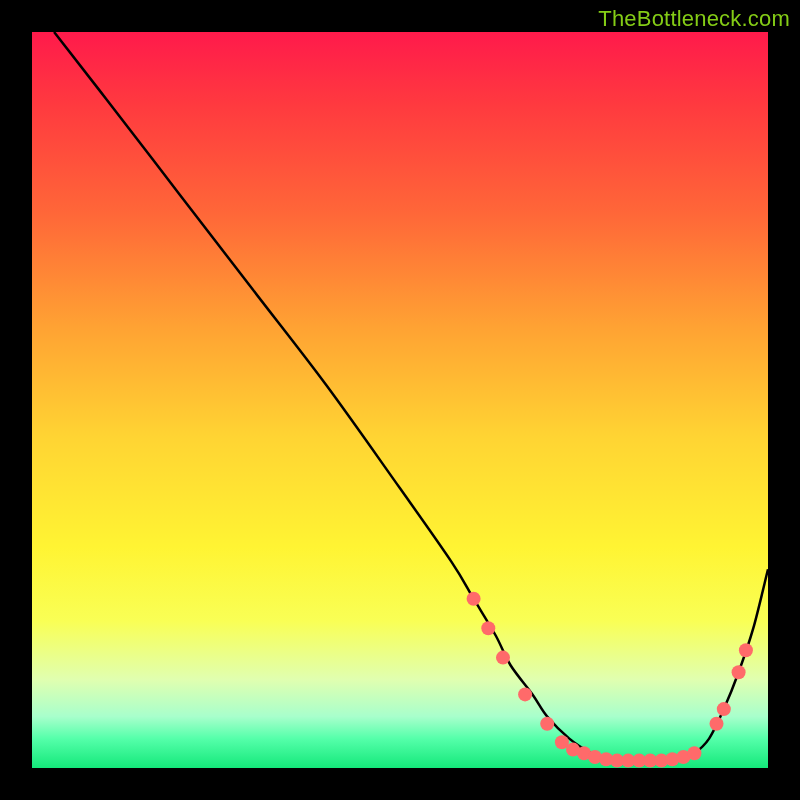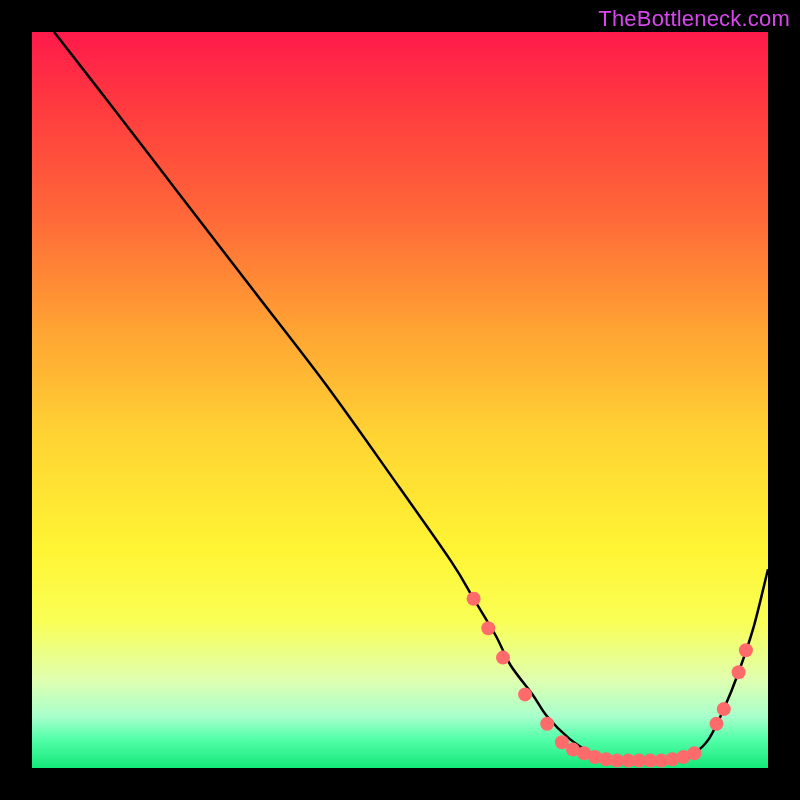--- a/index.html
+++ b/index.html
@@ -34,21 +34,21 @@
       #e0ffb0 88%,
       #a8ffcc 93%,
       #55ffaa 96%,
       #14e87a 100%
     );
   }
   .watermark {
     position: absolute;
     top: 6px;
     right: 10px;
-    color: #d946ef;
+    color: #84cc16;
     font-size: 22px;
     font-weight: 500;
     letter-spacing: 0.2px;
   }
   svg.curve {
     position: absolute;
     left: 0;
     top: 0;
     width: 736px;
     height: 736px;

